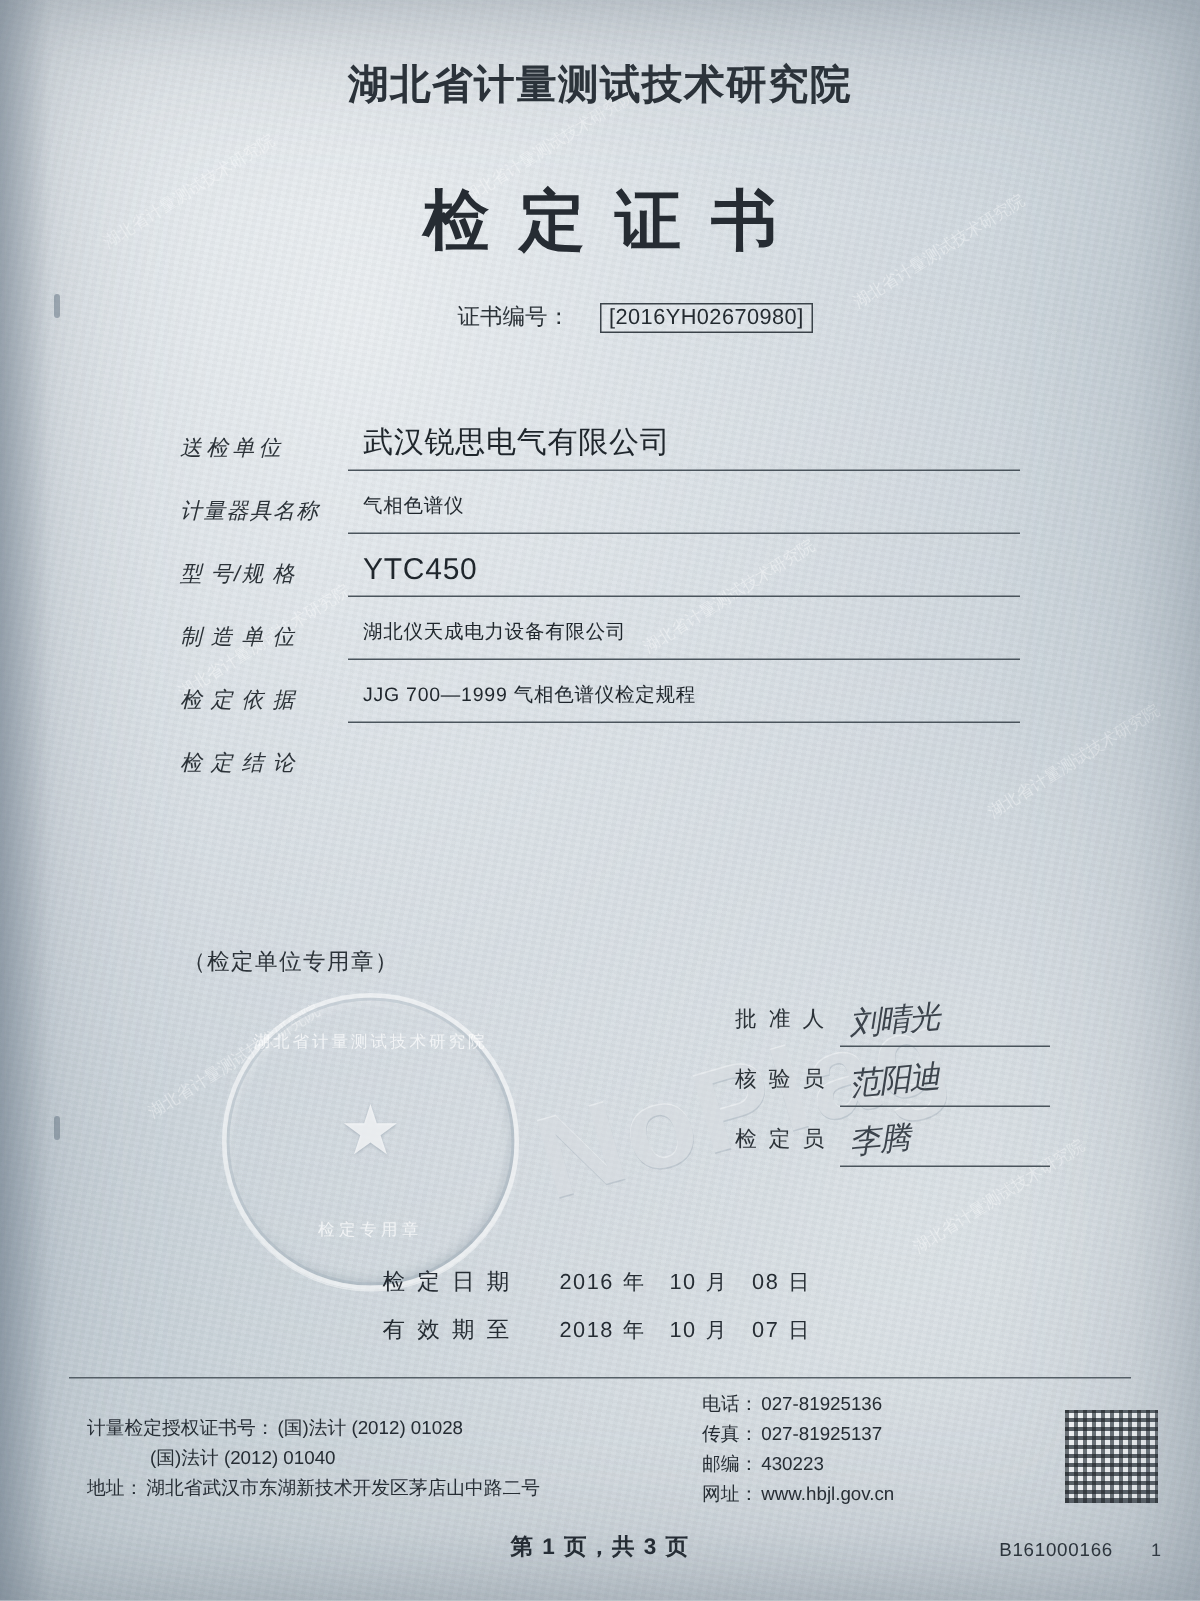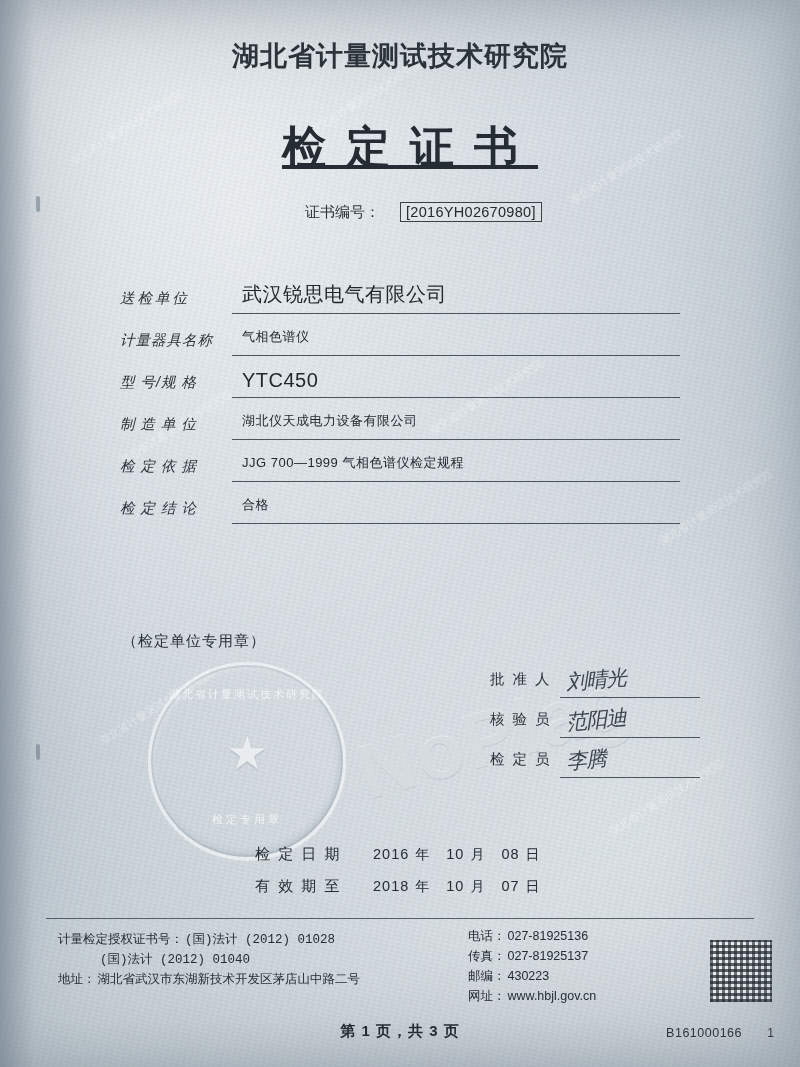--- a/index.html
+++ b/index.html
@@ -92,21 +92,20 @@
   .doc-title {
     position: absolute;
     top: 118px;
     width: 800px;
     text-align: center;
     font-size: 44px;
     font-weight: bold;
     color: #262c33;
     letter-spacing: 20px;
     text-indent: 20px;
-    text-decoration: underline;
   }
 
   .cert-no-row {
     position: absolute;
     top: 202px;
     left: 305px;
     font-size: 15px;
     color: #2b3238;
     display: flex;
     align-items: baseline;
@@ -284,21 +283,21 @@
   }
   .footer {
     position: absolute;
     left: 58px;
     top: 926px;
     right: 46px;
     font-size: 12.5px;
     color: #262d34;
     line-height: 20px;
   }
-  .footer-left { position: absolute; left: 0; top: 4px; width: 400px; font-family: Liberation Mono, monospace; }
+  .footer-left { position: absolute; left: 0; top: 16px; width: 400px; }
   .footer-right { position: absolute; left: 410px; top: 0; width: 230px; }
   .foot-line { display: flex; }
   .foot-line .fl-label { white-space: nowrap; }
   .foot-line .fl-value { white-space: nowrap; padding-left: 2px; }
   .indent { padding-left: 40px; }
 
   .qr {
     position: absolute;
     right: 28px;
     top: 940px;
@@ -384,21 +383,20 @@
     <div class="field-row">
       <div class="field-label tight">制 造 单 位</div>
       <div class="field-value small">湖北仪天成电力设备有限公司</div>
     </div>
     <div class="field-row">
       <div class="field-label tight">检 定 依 据</div>
       <div class="field-value small">JJG  700—1999 气相色谱仪检定规程</div>
     </div>
     <div class="field-row">
       <div class="field-label tight">检 定 结 论</div>
-      <div class="field-value small">合格</div>
     </div>
   </div>
 
   <div class="stamp-label">（检定单位专用章）</div>
 
   <div class="seal">
     <div class="seal-arc">湖北省计量测试技术研究院</div>
     <div class="seal-star">★</div>
     <div class="seal-bottom">检定专用章</div>
   </div>

